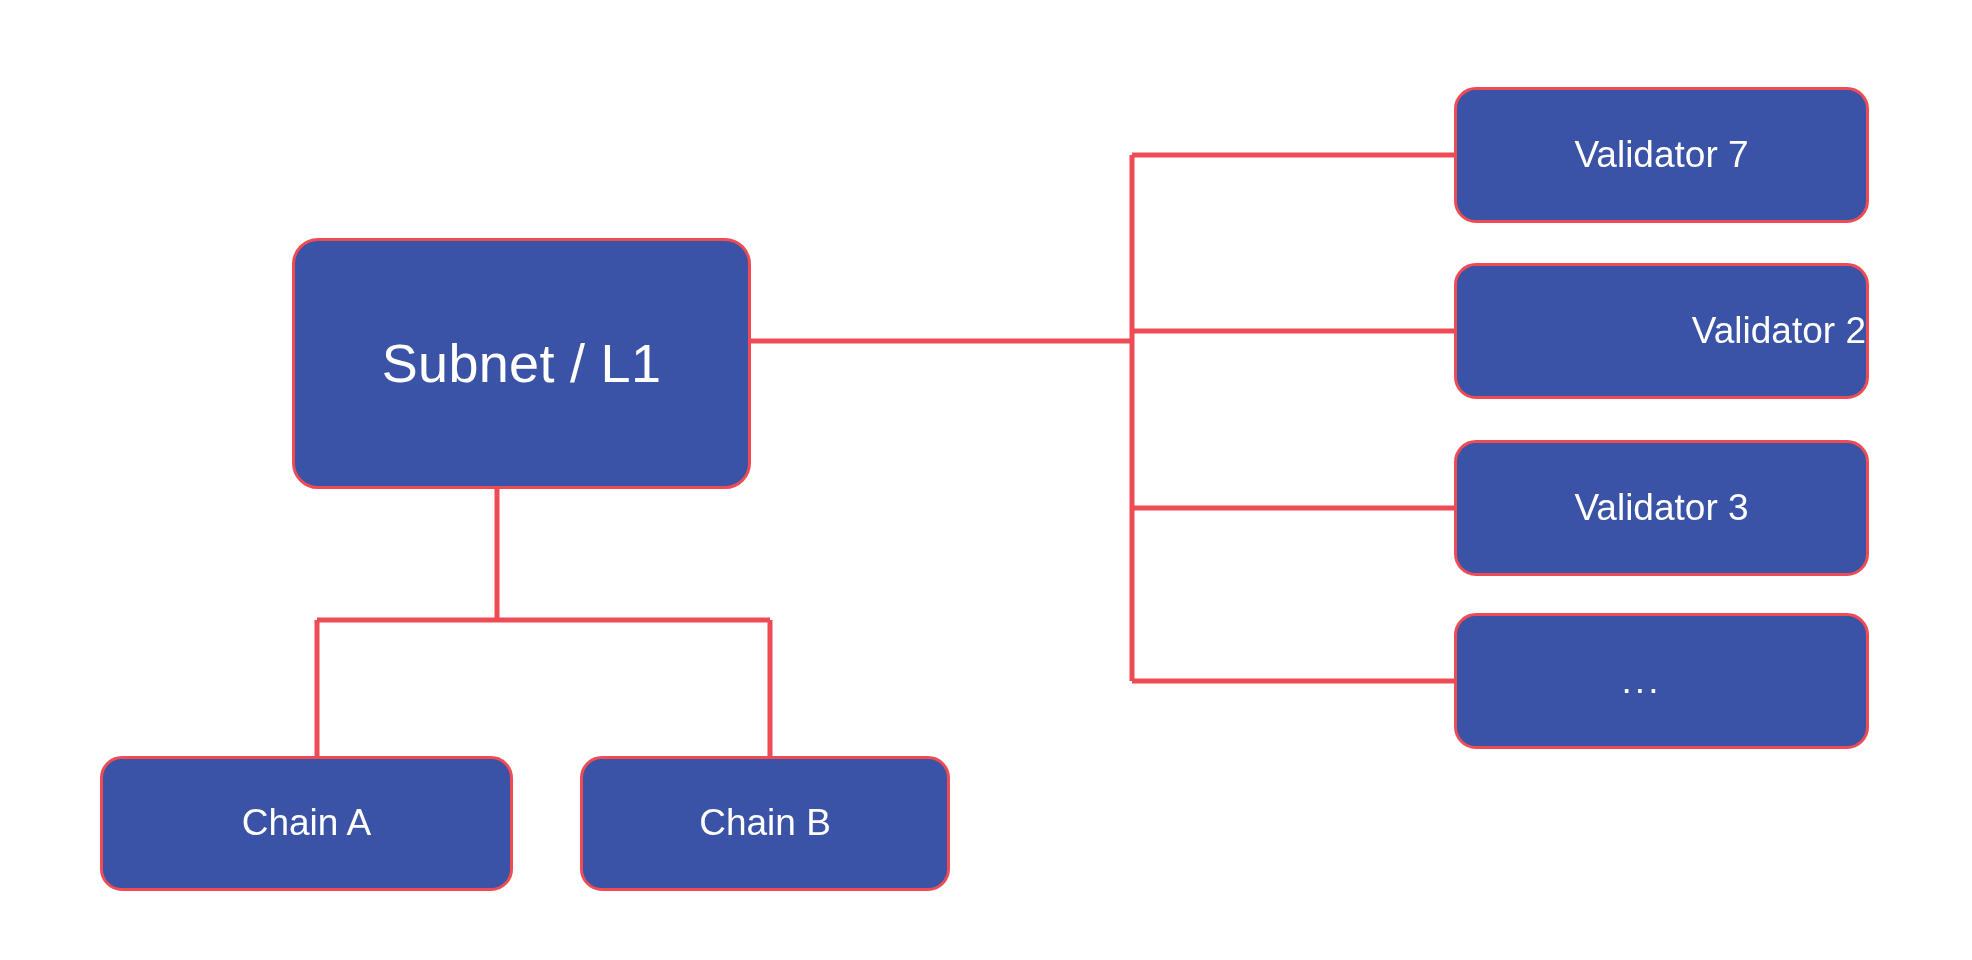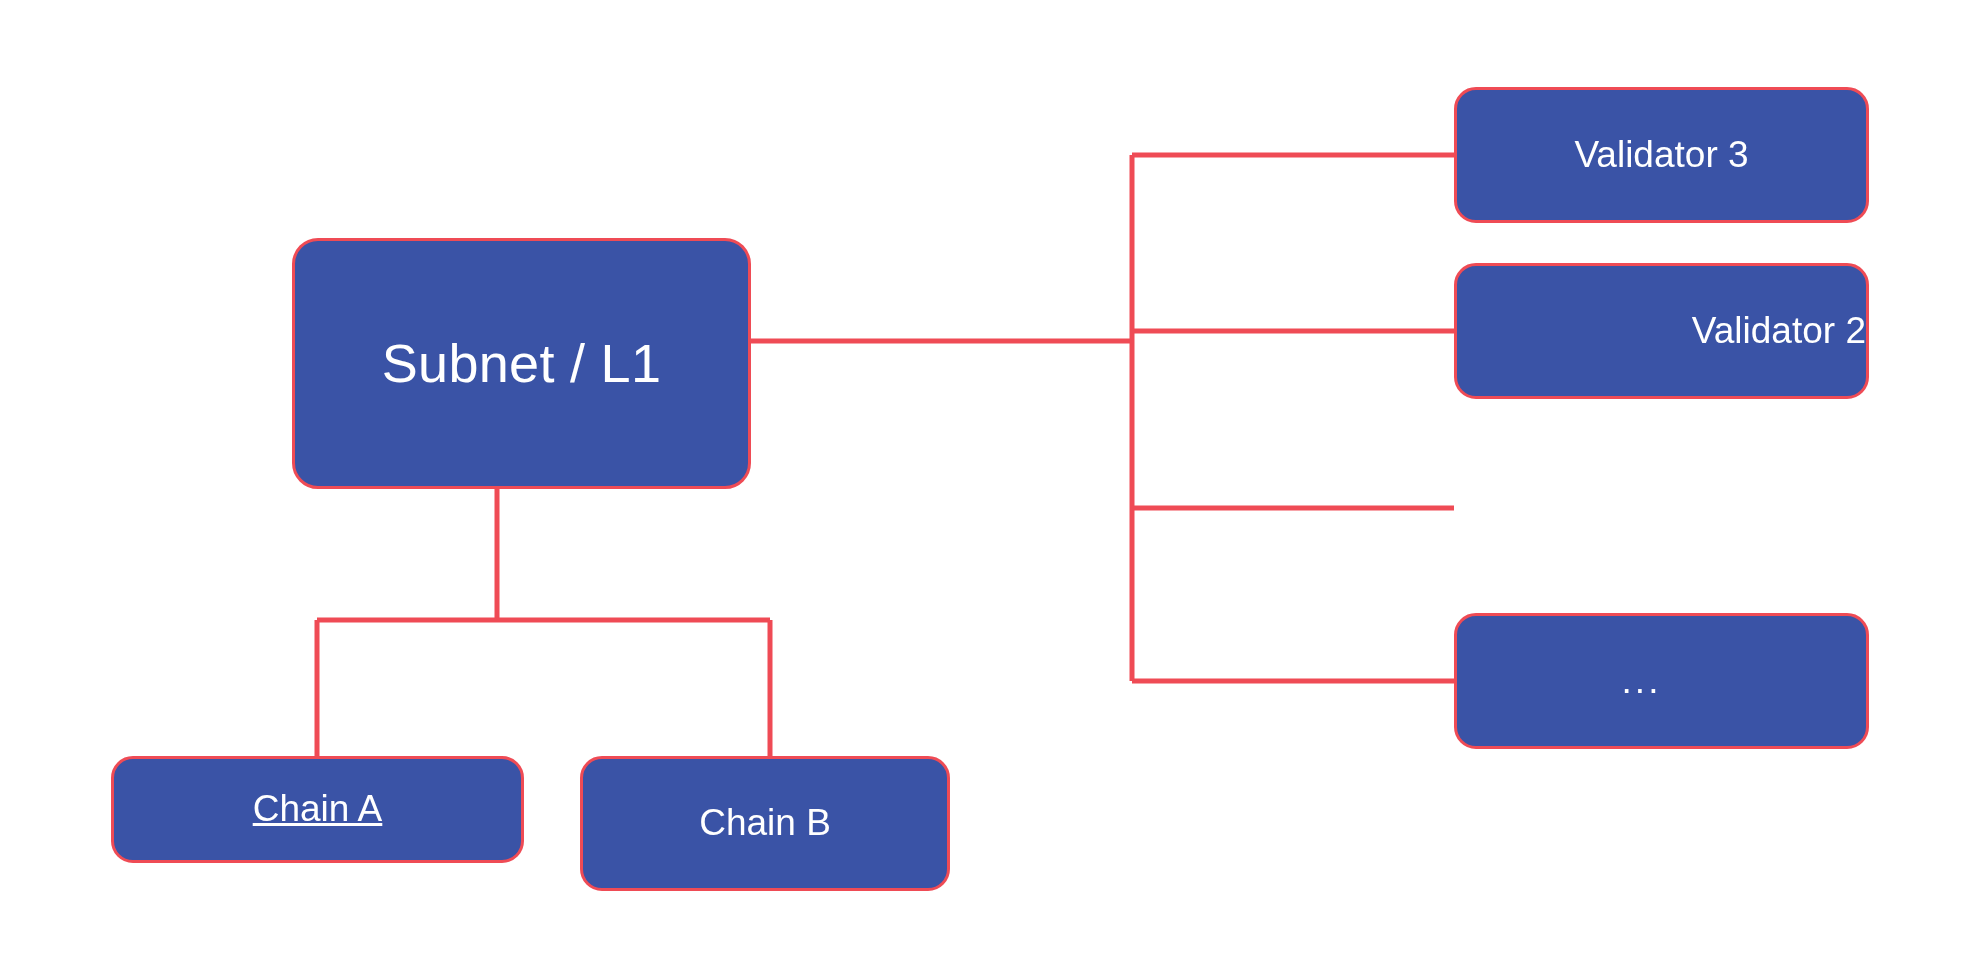--- a/index.html
+++ b/index.html
@@ -55,25 +55,24 @@
     height: 251px;
     border-radius: 26px;
     margin-left: 20px;
   }
   #node-subnet .node-label {
     font-size: 54px;
     letter-spacing: 0.3px;
   }
   
   #node-chain-a {
-    left: 111px;
+    left: 100px;
     top: 756px;
     width: 413px;
-    height: 107px;
-    text-decoration: underline;
+    height: 135px;
   }
   #node-chain-b {
     left: 580px;
     top: 756px;
     width: 370px;
     height: 135px;
   }
   #node-chain-a .node-label,
   #node-chain-b .node-label {
     font-size: 37px;
@@ -144,25 +143,28 @@
 
   <div class="node" id="node-chain-a">
     <span class="node-label">Chain A</span>
   </div>
 
   <div class="node" id="node-chain-b">
     <span class="node-label">Chain B</span>
   </div>
 
   <div class="node" id="node-validator-1">
-    <span class="node-label">Validator 3</span>
+    <span class="node-label">Validator 7</span>
   </div>
 
   <div class="node" id="node-validator-2">
     <span class="node-label">Validator 2</span>
   </div>
 
+  <div class="node" id="node-validator-3">
+    <span class="node-label">Validator 3</span>
+  </div>
 
   <div class="node" id="node-validator-more">
     <span class="node-label">...</span>
   </div>
 
 </div>
 
 </body></html>

